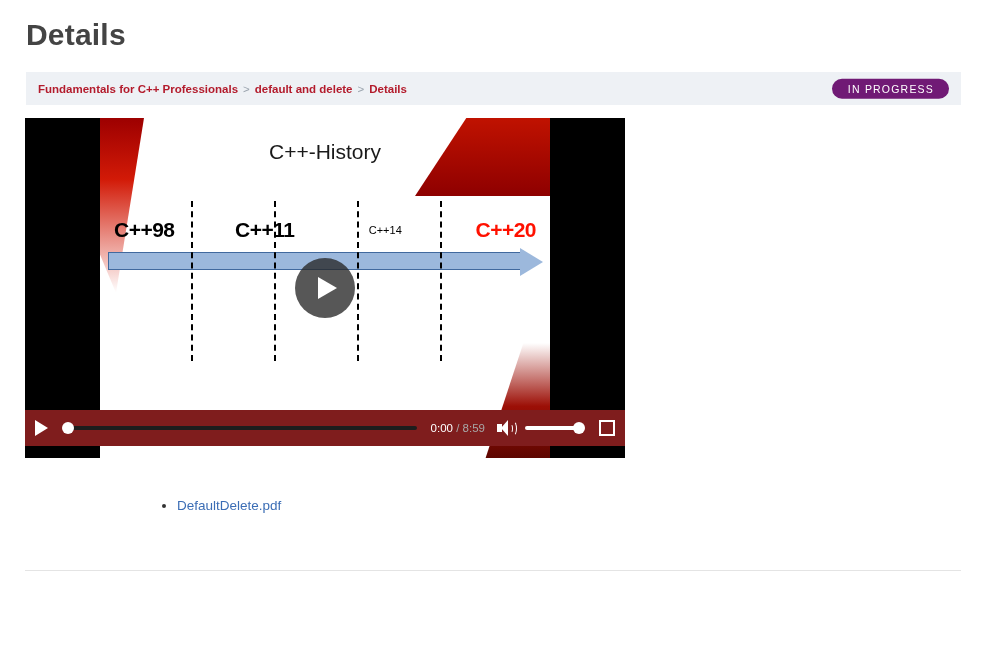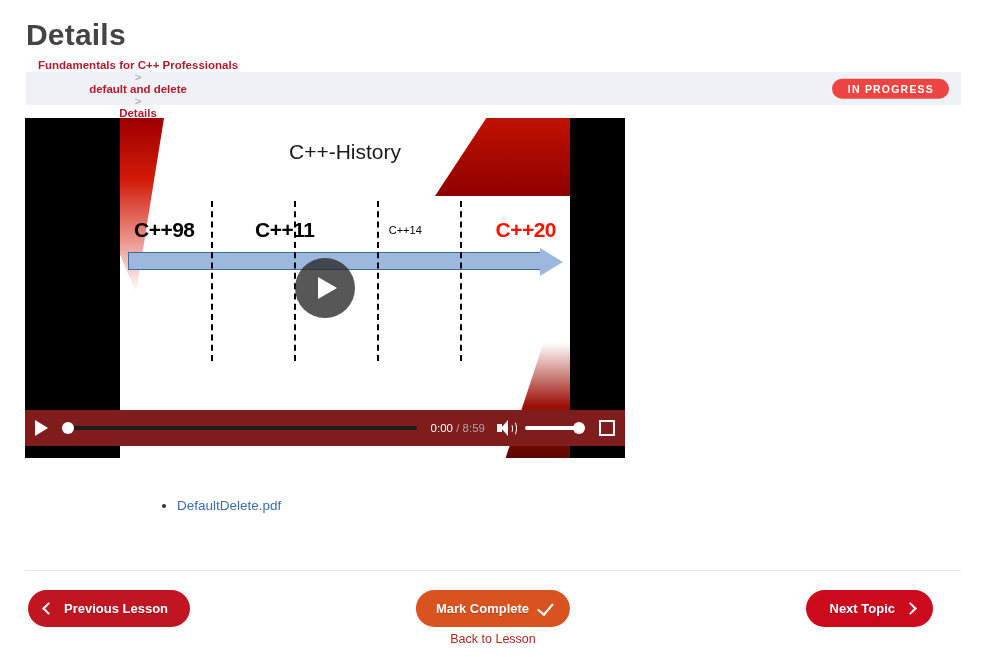--- a/index.html
+++ b/index.html
@@ -45,42 +45,41 @@
     align-items: center;
     box-sizing: border-box;
     padding: 0 12px;
   }
   .crumbs {
     display: flex;
     align-items: center;
     font-size: 11.5px;
     font-weight: bold;
     white-space: nowrap;
-    flex-direction: column;
   }
   .crumb-link {
     color: #b31b2c;
     text-decoration: none;
     cursor: pointer;
   }
   .crumb-sep {
     color: #9aa3ad;
     margin: 0 5px;
     font-weight: normal;
     font-size: 11.5px;
   }
   .status-badge {
     position: absolute;
     right: 12px;
     top: 50%;
     transform: translateY(-50%);
-    background: #ef4444;
+    background: #701a75;
     color: #ffffff;
     font-size: 10.5px;
-    font-weight: bold;
+    font-weight: normal;
     letter-spacing: 1.2px;
     border-radius: 11px;
     padding: 5px 15px 5px 16px;
     line-height: 1;
   }
 
   
   .video-player {
     position: absolute;
     left: 25px;
@@ -91,21 +90,20 @@
     overflow: hidden;
   }
   .slide {
     position: absolute;
     left: 75px;
     top: 0;
     width: 450px;
     height: 340px;
     background: #ffffff;
     overflow: hidden;
-    margin-left: 20px;
   }
   
   .accent-left {
     position: absolute;
     left: 0;
     top: 0;
     width: 46px;
     height: 175px;
     background: linear-gradient(to bottom, #9d0000 0%, #d21a07 35%, #ffffff 100%);
     clip-path: polygon(0 0, 44px 0, 16px 100%, 0 78%);
@@ -580,32 +578,14 @@
   <div class="materials">
     <ul>
       <li>
         <a class="pdf-link">DefaultDelete.pdf</a>
       </li>
     </ul>
   </div>
 
   <div class="divider"></div>
 
-  <div class="nav-row">
-    <div class="pill btn-prev">
-      <span class="chev chev-left"></span>
-      <span>Previous Lesson</span>
-    </div>
-
-    <div class="pill btn-complete">
-      <span>Mark Complete</span>
-      <span class="check-mark"></span>
-    </div>
-
-    <div class="pill btn-next">
-      <span>Next Topic</span>
-      <span class="chev chev-right"></span>
-    </div>
-
-    <a class="back-link">Back to Lesson</a>
-  </div>
 
 </div>
 
 </body></html>

